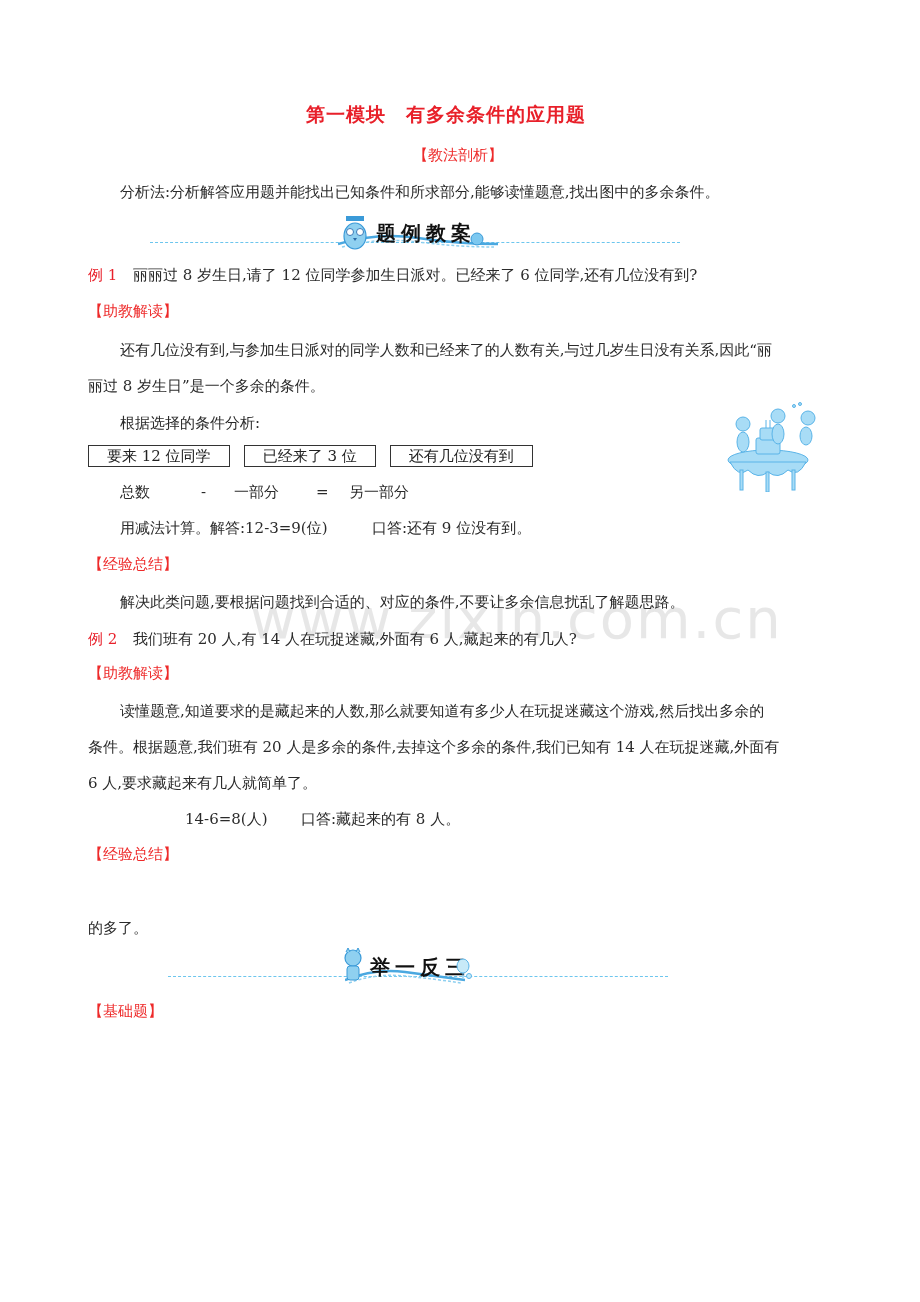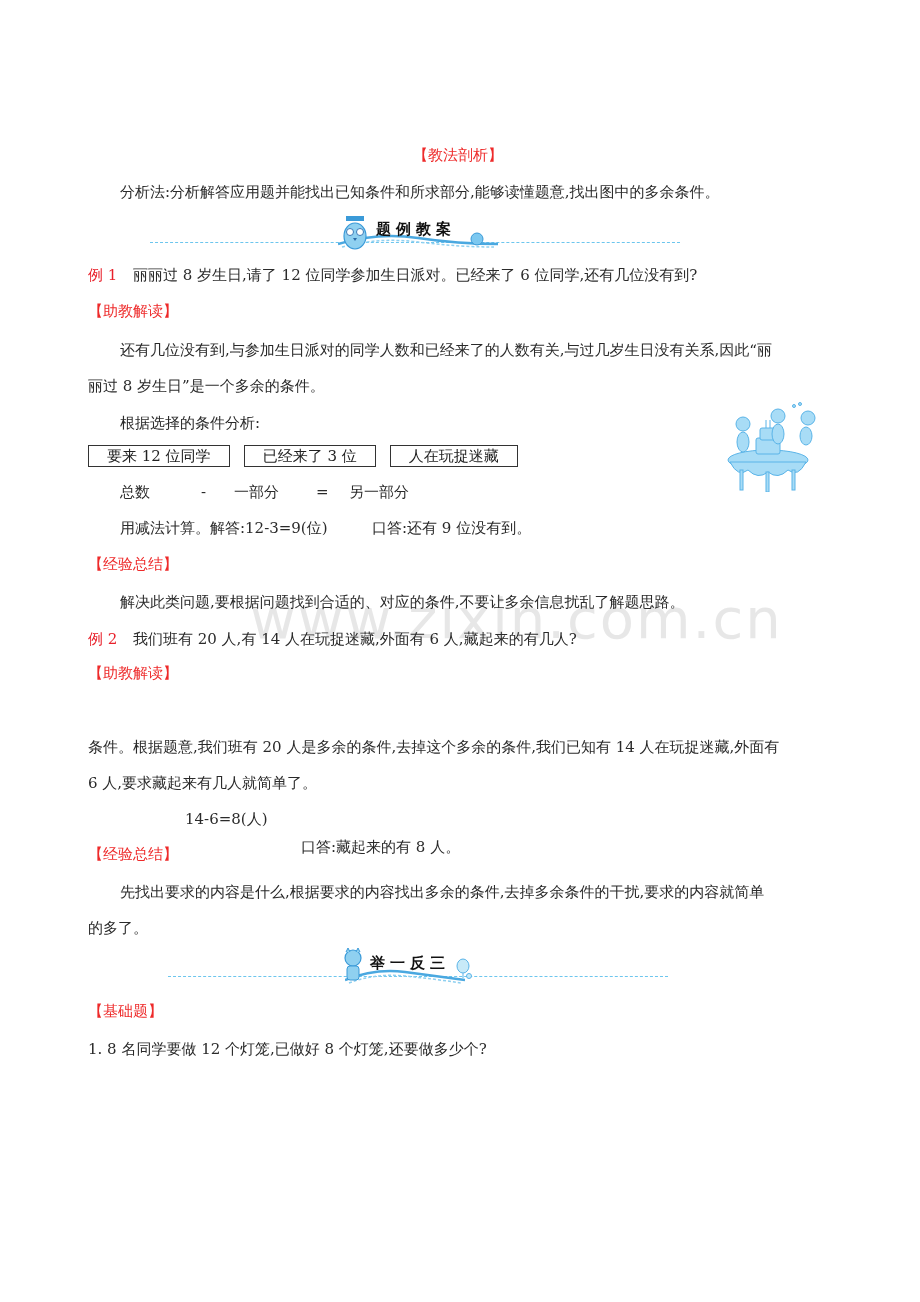--- a/index.html
+++ b/index.html
@@ -10,31 +10,32 @@
     .txt { font-size: 15px; line-height: 20px; color: #2a2a2a; }
     .red { color: #e8202a; }
     .title { font-family: "DejaVu Sans", "Liberation Sans", sans-serif; font-weight: bold;
              font-size: 19px; color: #e8202a; letter-spacing: 1px; }
     .section { font-size: 15px; color: #ee2a2a; }
     .boxed { border: 1.5px solid #333; padding: 1px 18px; font-size: 15px; line-height: 18px; }
     .banner { position: absolute; height: 40px; }
     .banner .dash { position: absolute; top: 28px; height: 0; border-top: 1.5px dashed #6cc6ee; }
     .banner .wave { position: absolute; }
     .banner .label { position: absolute; top: 6px; font-family: "DejaVu Sans", "Liberation Sans", sans-serif;
-                     font-weight: bold; font-size: 15px; color: #111; letter-spacing: 5px; }
+                     font-weight: bold; font-size: 20px; color: #111; letter-spacing: 5px; }
     .watermark { position: absolute; left: 250px; top: 586px; font-family: "DejaVu Sans", "Liberation Sans", sans-serif;
                  font-size: 56px; color: rgba(170,170,170,0.28); letter-spacing: 2px; }
   </style>
 </head>
 <body>
 
 <div class="page">
 
   <div class="watermark">www.zixin.com.cn</div>
 
+  <div class="abs title" style="left:306px; top:102px;">第一模块　有多余条件的应用题</div>
 
   <div class="abs section" style="left:413px; top:146px;">【教法剖析】</div>
   <div class="abs txt" style="left:120px; top:182px;">分析法:分析解答应用题并能找出已知条件和所求部分,能够读懂题意,找出图中的多余条件。</div>
 
   <div class="banner" style="left:140px; top:214px; width:540px;">
     <div class="dash" style="left:10px; width:530px;"></div>
     <svg class="wave" style="left:198px; top:18px;" width="160" height="20">
       <path d="M0 12 Q40 0 80 6 T160 12" stroke="#4aa8e0" stroke-width="2.5" fill="none"></path>
       <path d="M4 15 Q40 5 80 10 T156 15" stroke="#8fd0f0" stroke-width="1.5" fill="none" stroke-dasharray="3 2"></path>
     </svg>
@@ -56,21 +57,21 @@
 
   <div class="abs section" style="left:88px; top:302px;">【助教解读】</div>
   <div class="abs txt" style="left:120px; top:340px;">还有几位没有到,与参加生日派对的同学人数和已经来了的人数有关,与过几岁生日没有关系,因此“丽</div>
   <div class="abs txt" style="left:88px; top:376px;">丽过 8 岁生日”是一个多余的条件。</div>
 
   <div class="abs txt" style="left:120px; top:413px;">根据选择的条件分析:</div>
 
   <div class="abs" style="left:88px; top:445px; display:flex; gap:14px;">
     <span class="boxed">要来 12 位同学</span>
     <span class="boxed">已经来了 3 位</span>
-    <span class="boxed">人在玩捉迷藏</span>
+    <span class="boxed">还有几位没有到</span>
   </div>
 
   <div class="abs txt" style="left:120px; top:482px;">总数</div>
   <div class="abs txt" style="left:201px; top:482px;">-</div>
   <div class="abs txt" style="left:234px; top:482px;">一部分</div>
   <div class="abs txt" style="left:316px; top:482px;">=</div>
   <div class="abs txt" style="left:349px; top:482px;">另一部分</div>
 
   <div class="abs txt" style="left:120px; top:518px;">用减法计算。解答:12-3=9(位)</div>
   <div class="abs txt" style="left:372px; top:518px;">口答:还有 9 位没有到。</div>
@@ -97,28 +98,28 @@
     </g>
   </svg>
 
   <div class="abs section" style="left:88px; top:555px;">【经验总结】</div>
   <div class="abs txt" style="left:120px; top:592px;">解决此类问题,要根据问题找到合适的、对应的条件,不要让多余信息扰乱了解题思路。</div>
 
   <div class="abs txt red" style="left:88px; top:629px;">例 2</div>
   <div class="abs txt" style="left:133px; top:629px;">我们班有 20 人,有 14 人在玩捉迷藏,外面有 6 人,藏起来的有几人?</div>
 
   <div class="abs section" style="left:88px; top:664px;">【助教解读】</div>
+  <div class="abs txt" style="left:120px; top:701px;">读懂题意,知道要求的是藏起来的人数,那么就要知道有多少人在玩捉迷藏这个游戏,然后找出多余的</div>
   <div class="abs txt" style="left:88px; top:737px;">条件。根据题意,我们班有 20 人是多余的条件,去掉这个多余的条件,我们已知有 14 人在玩捉迷藏,外面有</div>
   <div class="abs txt" style="left:88px; top:773px;">6 人,要求藏起来有几人就简单了。</div>
 
   <div class="abs txt" style="left:185px; top:809px;">14-6=8(人)</div>
-  <div class="abs txt" style="left:301px; top:809px;margin-top:28px;">口答:藏起来的有 8 人。</div>
+  <div class="abs txt" style="left:301px; top:809px;">口答:藏起来的有 8 人。</div>
 
   <div class="abs section" style="left:88px; top:845px;">【经验总结】</div>
-  <div class="abs txt" style="left:120px; top:882px;">先找出要求的内容是什么,根据要求的内容找出多余的条件,去掉多余条件的干扰,要求的内容就简单</div>
   <div class="abs txt" style="left:88px; top:918px;">的多了。</div>
 
   <div class="banner" style="left:140px; top:948px; width:540px;">
     <div class="dash" style="left:28px; width:500px;"></div>
     <svg class="wave" style="left:205px; top:18px;" width="120" height="20">
       <path d="M0 14 Q30 2 60 6 T120 14" stroke="#4aa8e0" stroke-width="2.5" fill="none"></path>
       <path d="M4 17 Q30 7 60 10 T116 17" stroke="#8fd0f0" stroke-width="1.5" fill="none" stroke-dasharray="3 2"></path>
     </svg>
     <svg style="position:absolute; left:200px; top:0px;" width="26" height="36">
       <ellipse cx="13" cy="10" rx="8" ry="8" fill="#8fd0f0" stroke="#3a9ad8" stroke-width="1.2"></ellipse>
@@ -127,15 +128,14 @@
     </svg>
     <div class="label" style="left:230px;">举一反三</div>
     <svg style="position:absolute; left:316px; top:10px;" width="16" height="22">
       <ellipse cx="7" cy="8" rx="6" ry="7" fill="#c8eaf8" stroke="#5ab4e8"></ellipse>
       <line x1="7" y1="15" x2="7" y2="20" stroke="#5ab4e8"></line>
       <circle cx="13" cy="18" r="2.5" fill="#c8eaf8" stroke="#5ab4e8"></circle>
     </svg>
   </div>
 
   <div class="abs section" style="left:88px; top:1002px;">【基础题】</div>
-  <div class="abs txt" style="left:88px; top:1039px;">1.  8 名同学要做 12 个灯笼,已做好 8 个灯笼,还要做多少个?</div>
 
 </div>
 
 </body></html>

